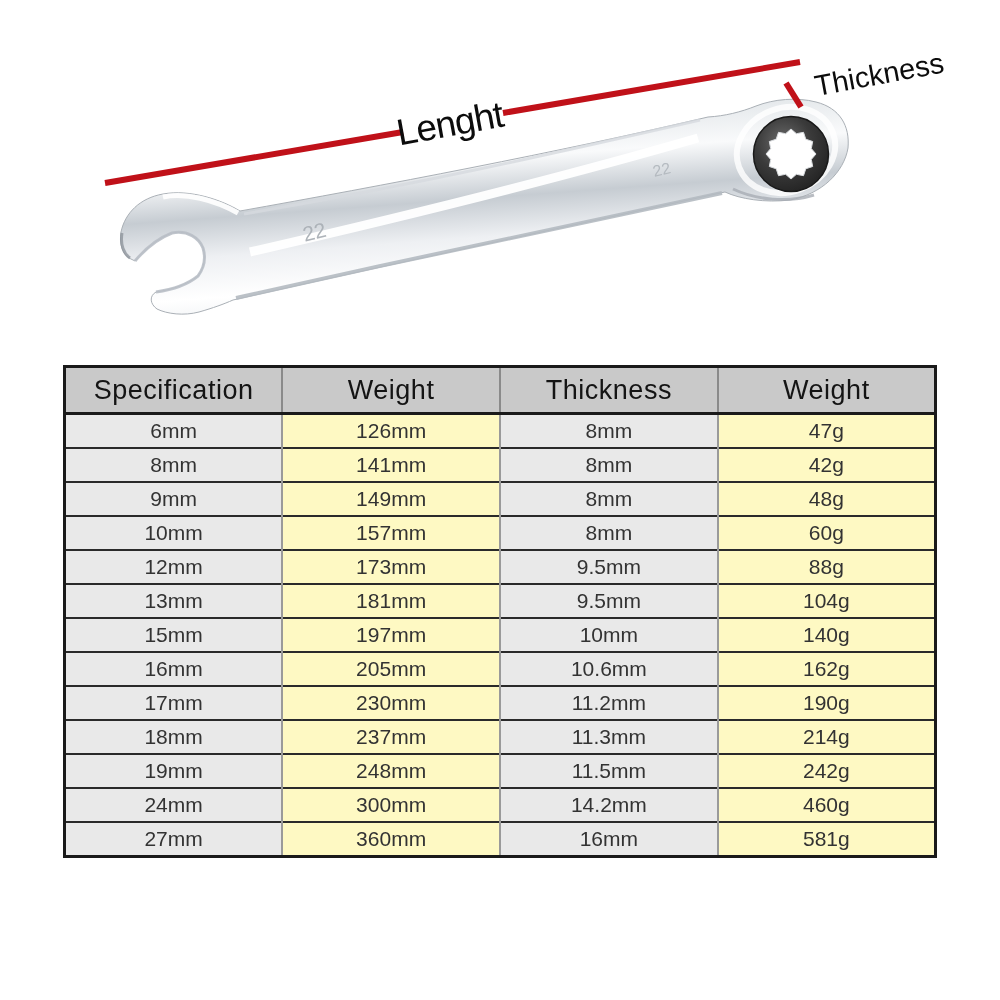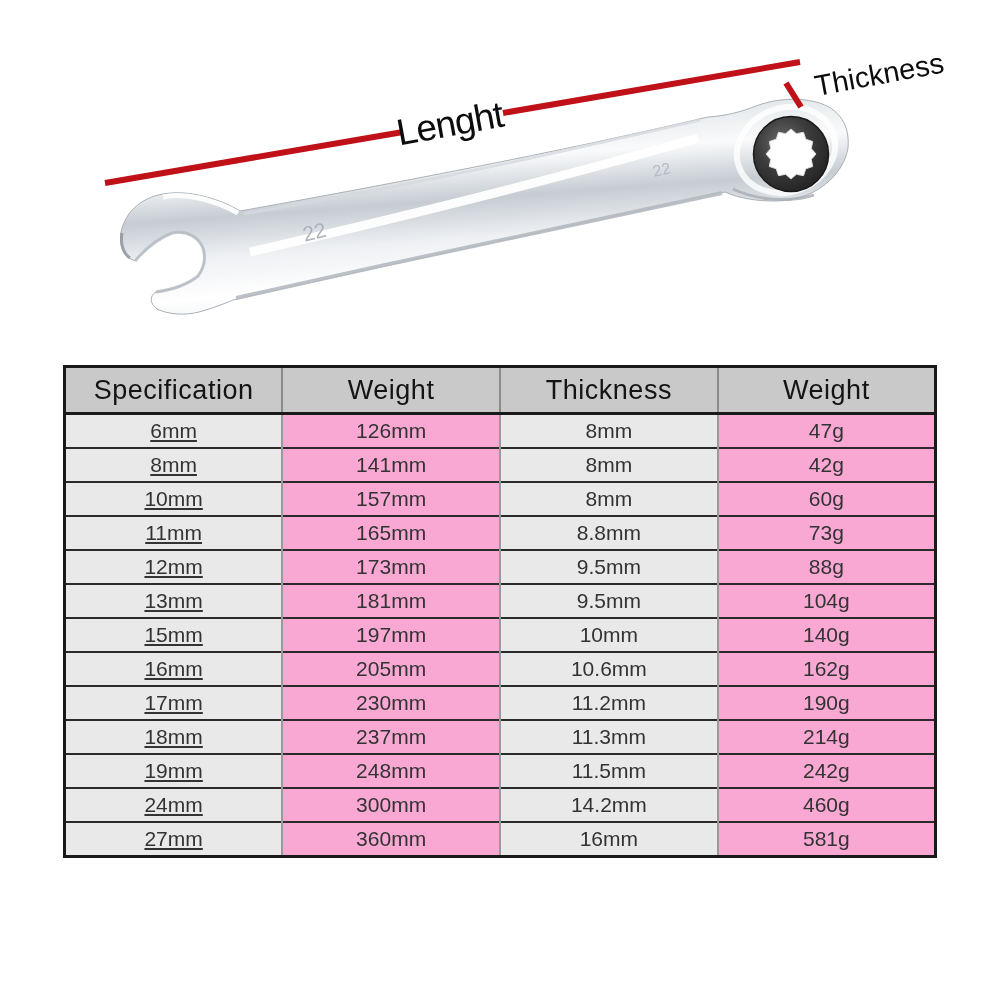--- a/index.html
+++ b/index.html
@@ -19,23 +19,23 @@
     height:42px;background:#c9c9c9;font-size:27px;font-weight:normal;
     color:#141414;text-align:center;vertical-align:middle;
     border-bottom:3px solid #1a1a1a;border-left:2px solid #8a8a8a;
     letter-spacing:0.5px;
   }
   .spec th:first-child{border-left:0;}
   .spec td{
     height:30px;font-size:21px;color:#333333;text-align:center;vertical-align:middle;
     border-top:2px solid #2a2a2a;border-left:2px solid #9a9a9a;
   }
-  .spec td:first-child{border-left:0;text-decoration:underline;}
+  .spec td:first-child{border-left:0;}
   .spec tbody td:nth-child(1),.spec tbody td:nth-child(3){background:#e9e9e9;}
-  .spec tbody td:nth-child(2),.spec tbody td:nth-child(4){background:#f9a8d4;}
+  .spec tbody td:nth-child(2),.spec tbody td:nth-child(4){background:#fef9c3;}
   .svg-label{font-family:"Liberation Sans",sans-serif;}
 </style>
 </head>
 <body>
 
 <div class="page">
 
   <div class="hero">
     <svg width="1000" height="365" viewBox="0 0 1000 365" xmlns="http://www.w3.org/2000/svg">
       <defs>
@@ -119,30 +119,30 @@
             <td>8mm</td>
             <td>47g</td>
           </tr>
           <tr>
             <td>8mm</td>
             <td>141mm</td>
             <td>8mm</td>
             <td>42g</td>
           </tr>
           <tr>
+            <td>9mm</td>
+            <td>149mm</td>
+            <td>8mm</td>
+            <td>48g</td>
+          </tr>
+          <tr>
             <td>10mm</td>
             <td>157mm</td>
             <td>8mm</td>
             <td>60g</td>
-          </tr>
-          <tr>
-            <td>11mm</td>
-            <td>165mm</td>
-            <td>8.8mm</td>
-            <td>73g</td>
           </tr>
           <tr>
             <td>12mm</td>
             <td>173mm</td>
             <td>9.5mm</td>
             <td>88g</td>
           </tr>
           <tr>
             <td>13mm</td>
             <td>181mm</td>

